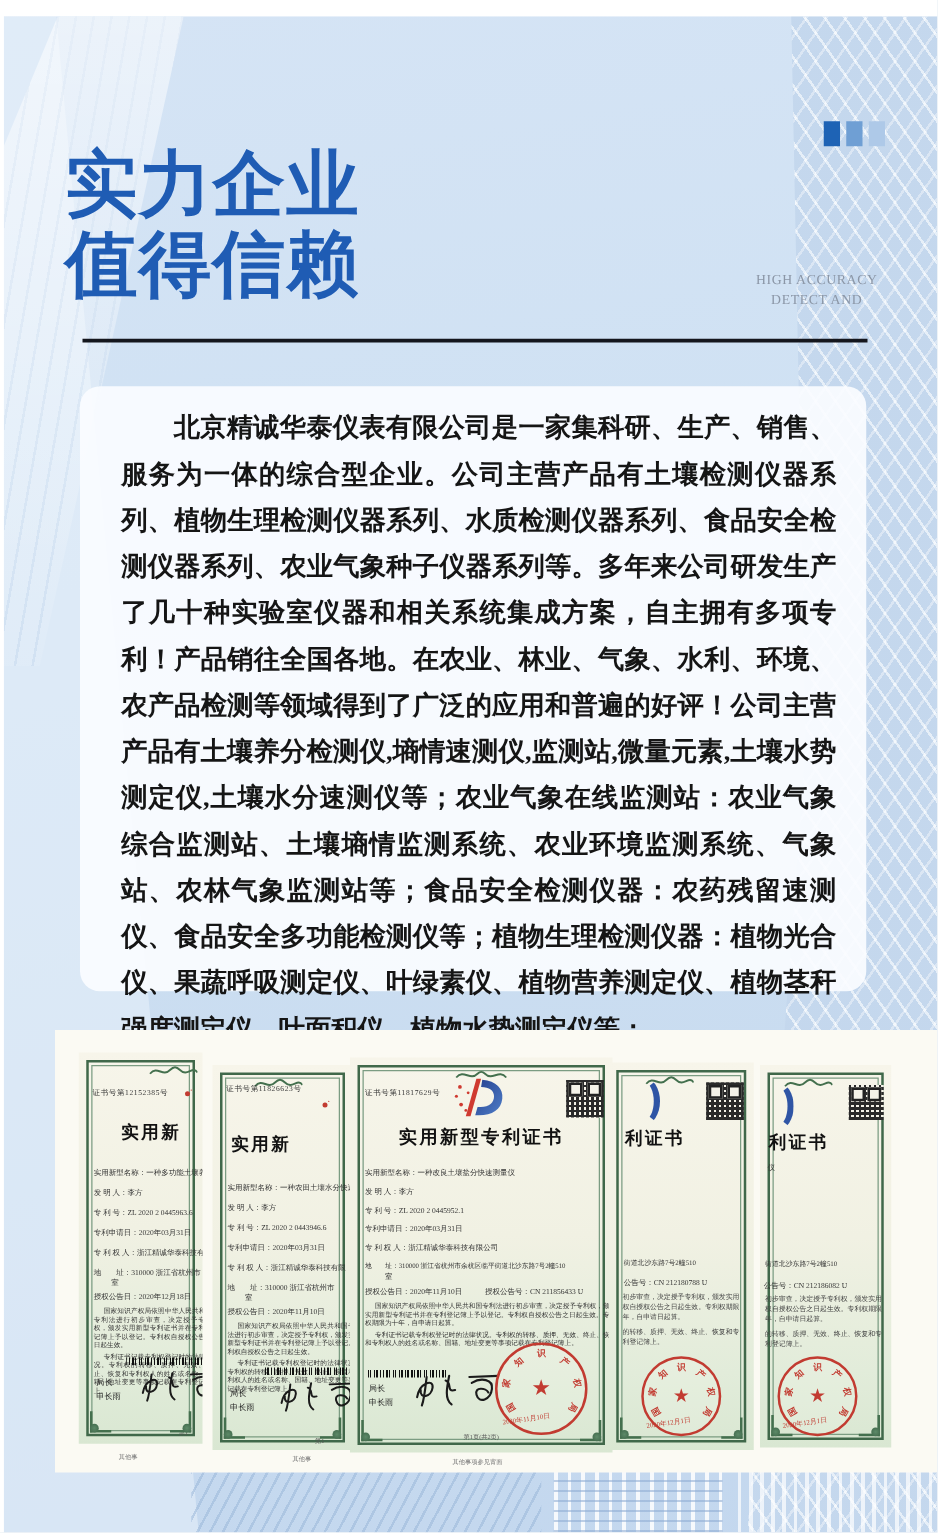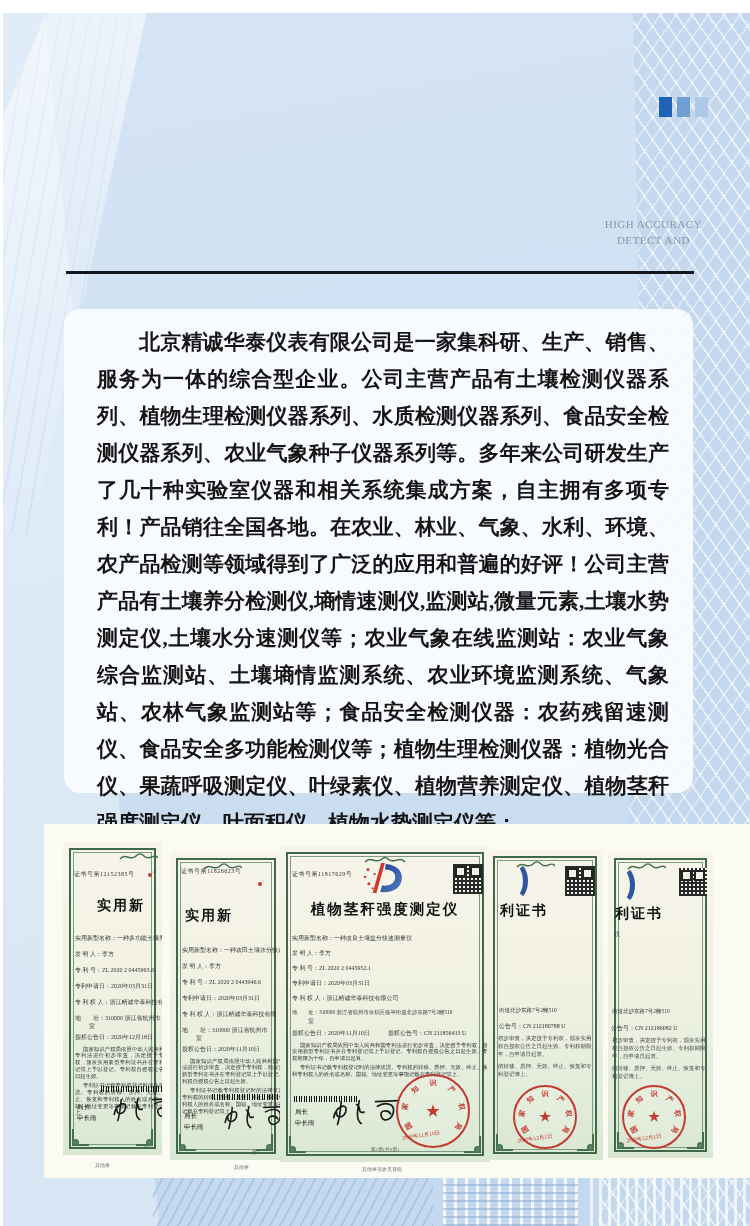--- a/index.html
+++ b/index.html
@@ -108,20 +108,24 @@
     <div class="bldg-right"></div>
   </div>
   <div class="top-white"></div>
   <div class="left-white"></div>
 
   <div class="squares">
     <span style="background: rgb(30, 99, 181);"></span>
     <span style="background: rgb(111, 159, 212);"></span>
     <span style="background: rgb(174, 201, 232);"></span>
   </div>
+  <div class="big-title">
+    <div>实力企业</div>
+    <div>值得信赖</div>
+  </div>
   <div class="tagline">
     <div>HIGH ACCURACY</div>
     <div>DETECT AND</div>
   </div>
   <div class="rule"></div>
 
   <div class="card">
     <p class="indent">北京精诚华泰仪表有限公司是一家集科研、生产、销售、服务为一体的综合型企业。公司主营产品有土壤检测仪器系列、植物生理检测仪器系列、水质检测仪器系列、食品安全检测仪器系列、农业气象种子仪器系列等。多年来公司研发生产了几十种实验室仪器和相关系统集成方案，自主拥有多项专利！产品销往全国各地。在农业、林业、气象、水利、环境、农产品检测等领域得到了广泛的应用和普遍的好评！公司主营产品有土壤养分检测仪,墒情速测仪,监测站,微量元素,土壤水势测定仪,土壤水分速测仪等；农业气象在线监测站：农业气象综合监测站、土壤墒情监测系统、农业环境监测系统、气象站、农林气象监测站等；食品安全检测仪器：农药残留速测仪、食品安全多功能检测仪等；植物生理检测仪器：植物光合仪、果蔬呼吸测定仪、叶绿素仪、植物营养测定仪、植物茎秆强度测定仪、叶面积仪、植物水势测定仪等；</p>
     <p>我公司坚持用户至上、质量率先、诚信合作和优质的服务为宗旨。</p>
   </div>
@@ -212,21 +216,21 @@
           </defs>
         <polygon points="20,1 24,1 15,33 11,33" fill="#cf3a30"></polygon>
         <path d="M25 2 C37 3 43 10 42 18 C41 28 32 33 19 32 L21 25 C30 26 35 22 35 16 C35 11 31 8 24 8 Z" fill="url(#pg)"></path>
         <circle cx="6" cy="8" r="1.6" fill="#cf3a30"></circle>
           <circle cx="3" cy="16" r="1.3" fill="#cf3a30"></circle>
           <circle cx="7" cy="23" r="1.6" fill="#cf3a30"></circle>
           <circle cx="13" cy="13" r="1.2" fill="#cf3a30"></circle>
           <circle cx="11" cy="28" r="1.2" fill="#cf3a30"></circle>
       </svg>
       <div class="qr" style="right:7px;top:18px;width:30px;height:30px;"></div>
-      <div class="ctitle" style="left:50%;top:54px;transform:translateX(-50%);font-size:14.5px;">植物茎秆强度测定仪</div>
+      <div class="ctitle" style="left:50%;top:54px;transform:translateX(-50%);font-size:14.5px;">实用新型专利证书</div>
       <div class="crow" style="top:88px;">实用新型名称：一种改良土壤盐分快速测量仪</div>
       <div class="crow" style="top:103px;">发 明 人：李方</div>
       <div class="crow" style="top:118px;">专 利 号：ZL 2020 2 0445952.1</div>
       <div class="crow" style="top:133px;">专利申请日：2020年03月31日</div>
       <div class="crow" style="top:148px;">专 利 权 人：浙江精诚华泰科技有限公司</div>
       <div class="crow" style="top:163px;font-size:5.4px;">地　　址：310000 浙江省杭州市余杭区临平街道北沙东路7号2幢510</div>
       <div class="crow" style="top:171px;left:28px;">室</div>
       <div class="crow" style="top:183px;">授权公告日：2020年11月10日</div>
       <div class="crow" style="top:183px;left:108px;">授权公告号：CN 211856433 U</div>
       <div class="legal" style="top:196px;">

